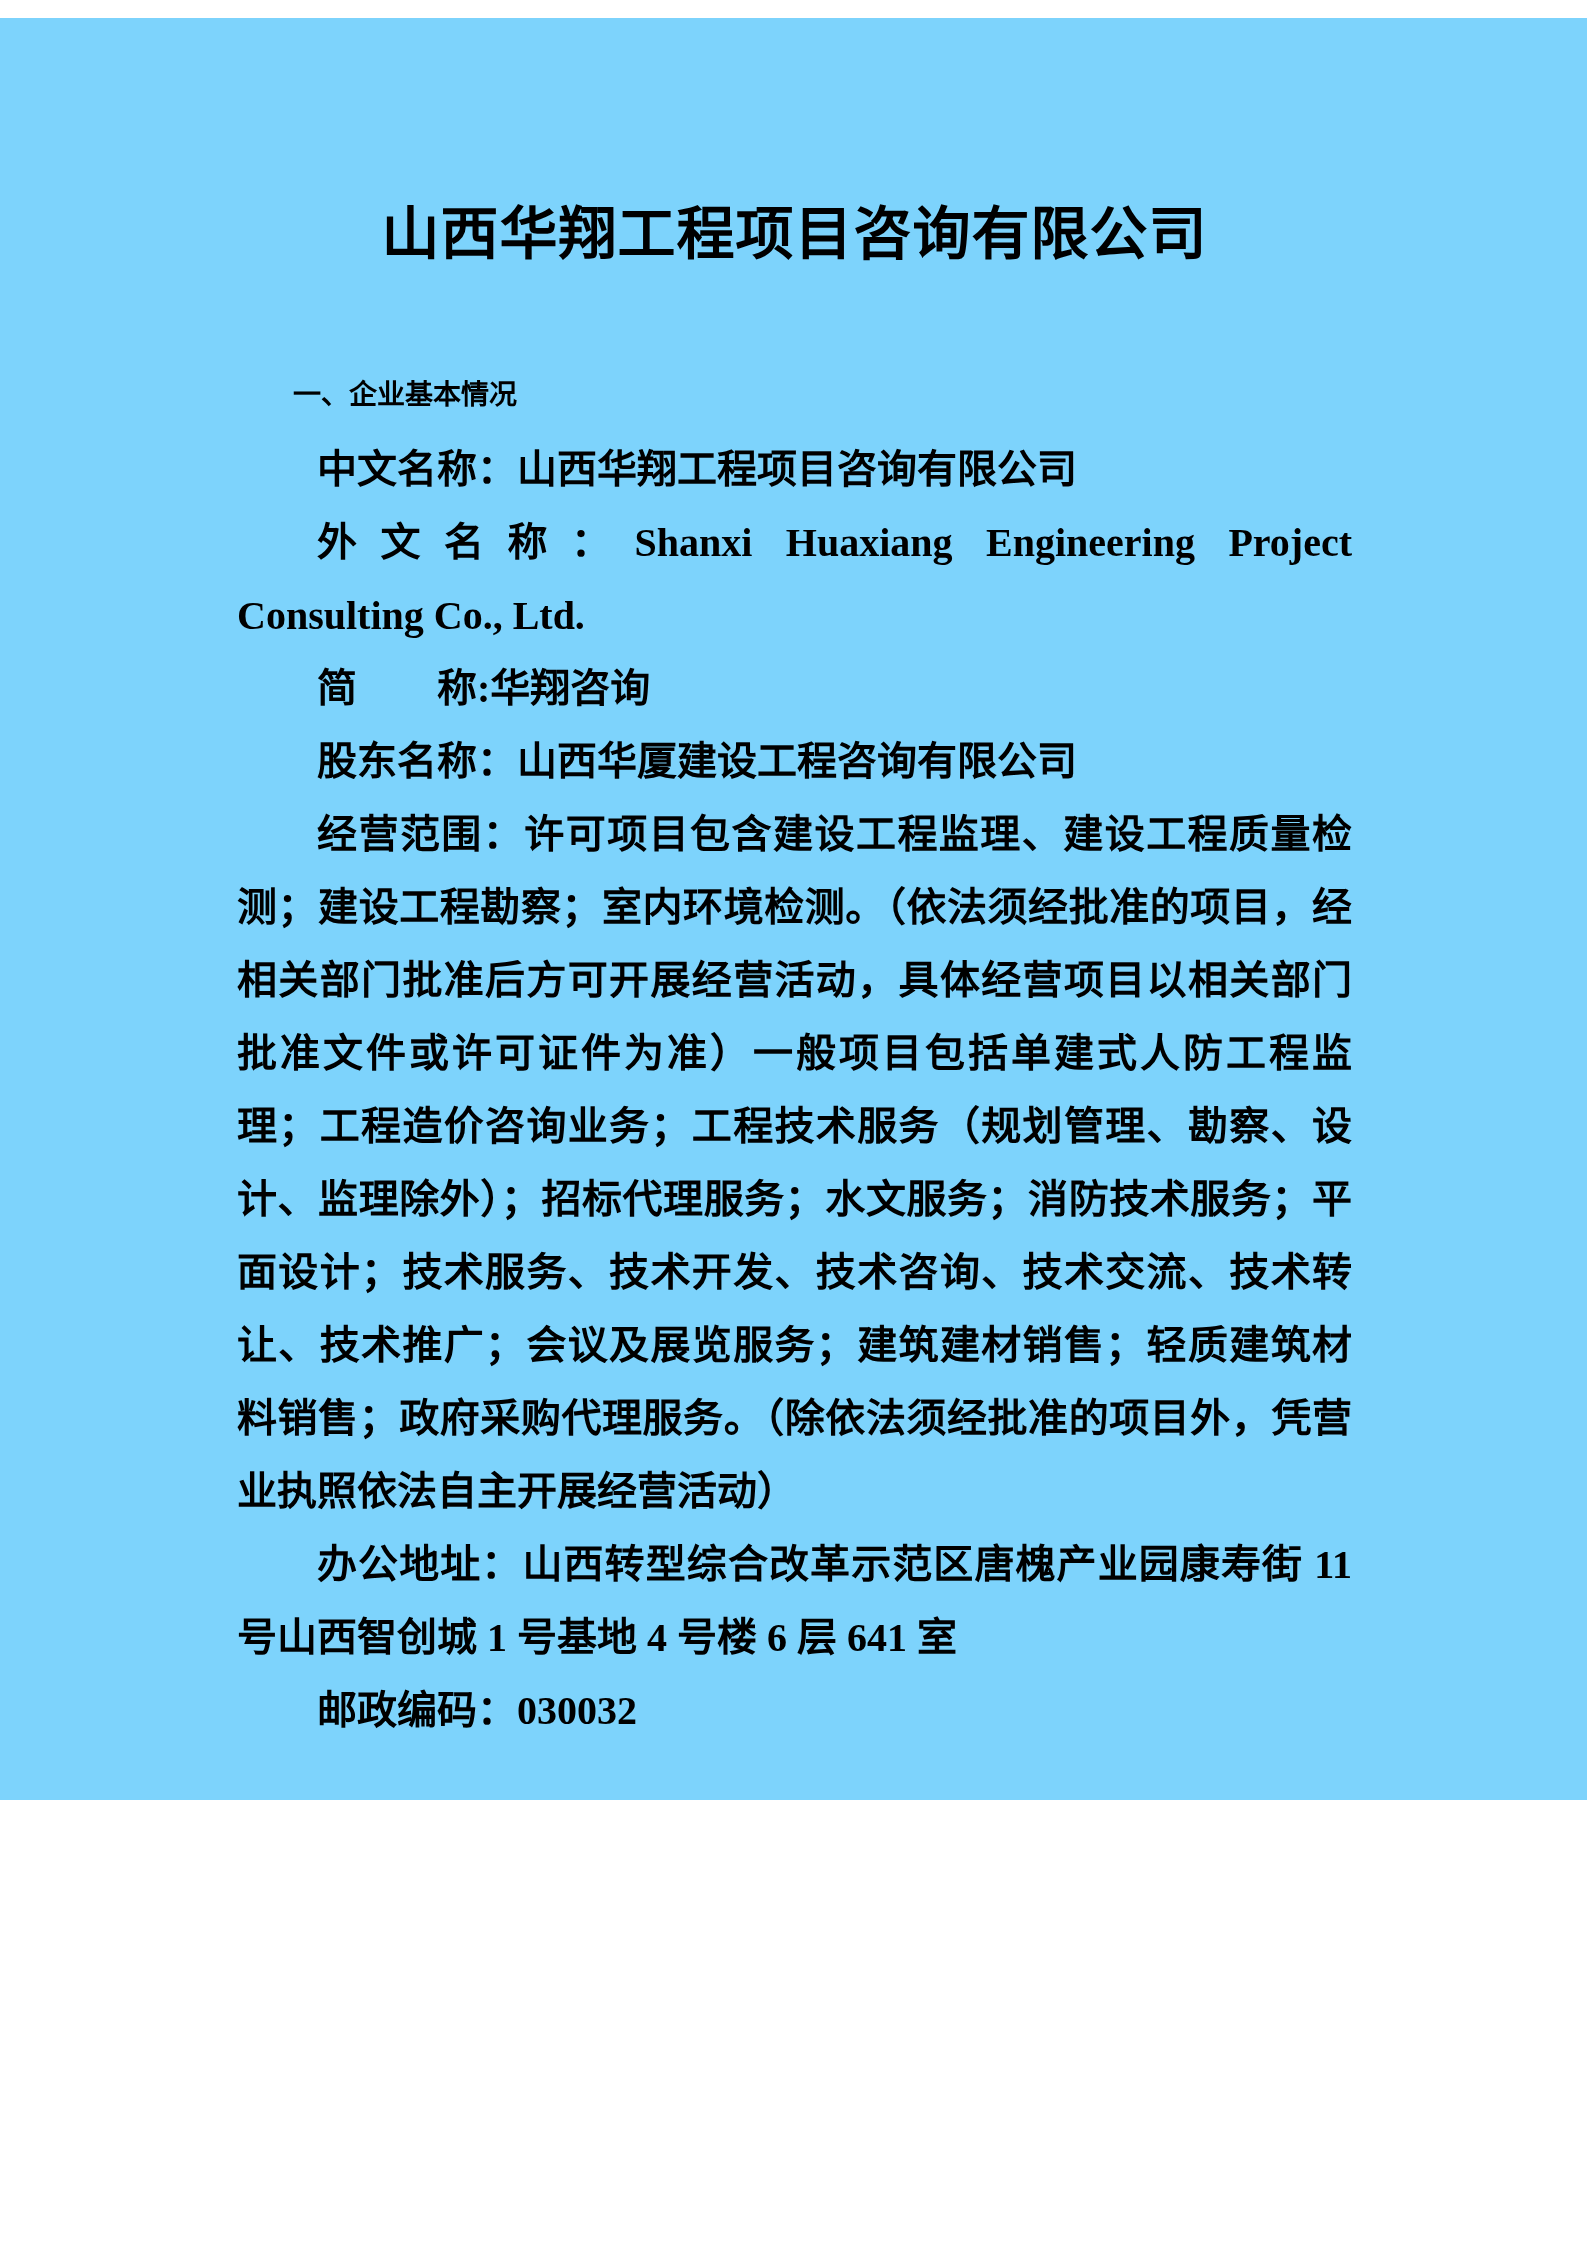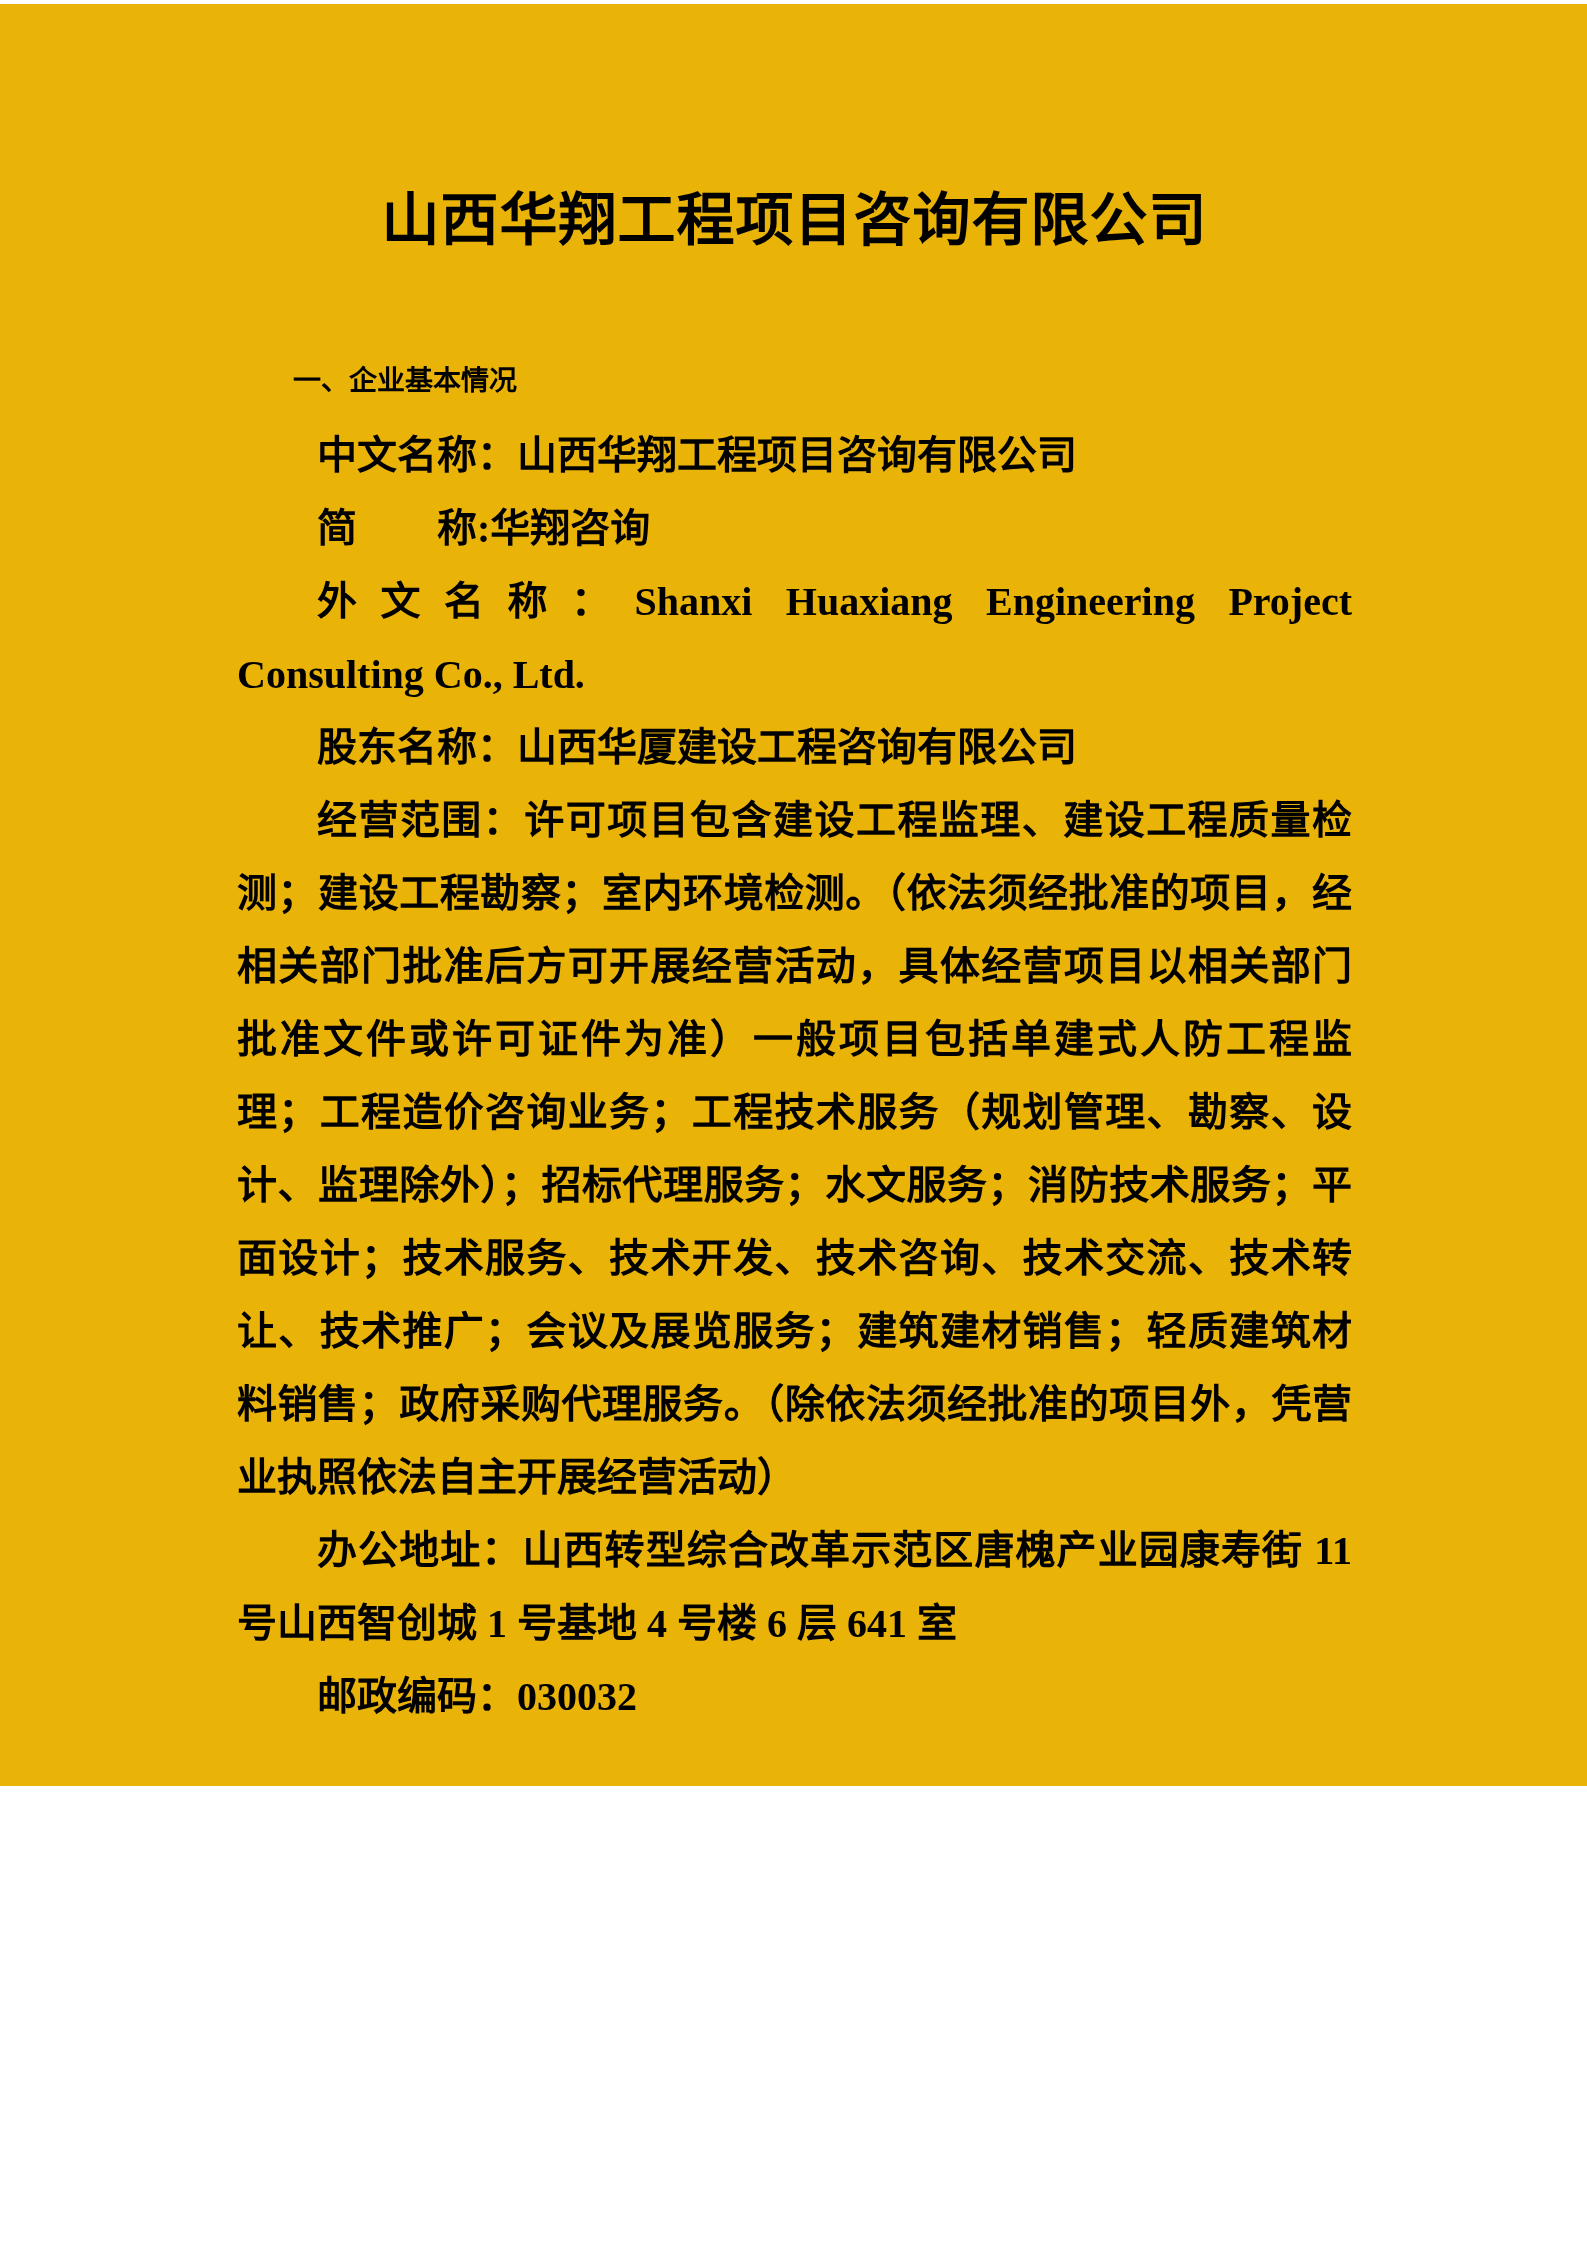--- a/index.html
+++ b/index.html
@@ -4,22 +4,22 @@
 <style>
   html, body {
     margin: 0;
     padding: 0;
     background: #ffffff;
   }
   .page {
     position: relative;
     width: 1587px;
     height: 1782px;
-    margin: 4px auto;
-    background: #eab308;
+    margin: 18px auto;
+    background: #7dd3fc;
     color: #000000;
     overflow: hidden;
     box-sizing: border-box;
   }
   .doc {
     box-sizing: border-box;
     padding: 172px 235px 0 237px; 
   }
   .title {
     margin: 0;
@@ -66,21 +66,21 @@
 <div class="page">
   <div class="doc">
     <h1 class="title">
       <span class="title-line">山西华翔工程项目咨询有限公司</span>
     </h1>
 
     <h2 class="section-heading">一、企业基本情况</h2>
 
     <div class="body-text">
         <p class="para">中文名称：山西华翔工程项目咨询有限公司</p>
+        <p class="para">外文名称：Shanxi Huaxiang Engineering Project Consulting Co., Ltd.</p>
         <p class="para">简　　称:华翔咨询</p>
-        <p class="para">外文名称：Shanxi Huaxiang Engineering Project Consulting Co., Ltd.</p>
         <p class="para">股东名称：山西华厦建设工程咨询有限公司</p>
         <p class="para">经营范围：许可项目包含建设工程监理、建设工程质量检测；建设工程勘察；室内环境检测。（依法须经批准的项目，经相关部门批准后方可开展经营活动，具体经营项目以相关部门批准文件或许可证件为准）一般项目包括单建式人防工程监理；工程造价咨询业务；工程技术服务（规划管理、勘察、设计、监理除外）；招标代理服务；水文服务；消防技术服务；平面设计；技术服务、技术开发、技术咨询、技术交流、技术转让、技术推广；会议及展览服务；建筑建材销售；轻质建筑材料销售；政府采购代理服务。（除依法须经批准的项目外，凭营业执照依法自主开展经营活动）</p>
         <p class="para">办公地址：山西转型综合改革示范区唐槐产业园康寿街 11 号山西智创城 1 号基地 4 号楼 6 层 641 室</p>
         <p class="para">邮政编码：030032</p>
       </div>
   </div>
 </div>
 
 </body></html>

